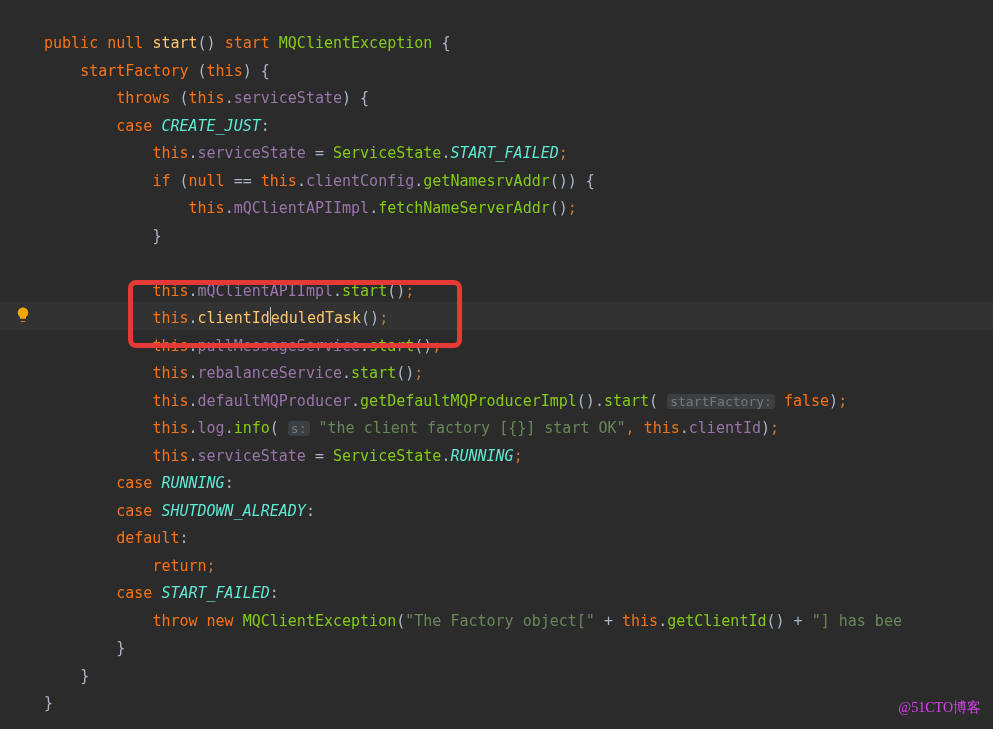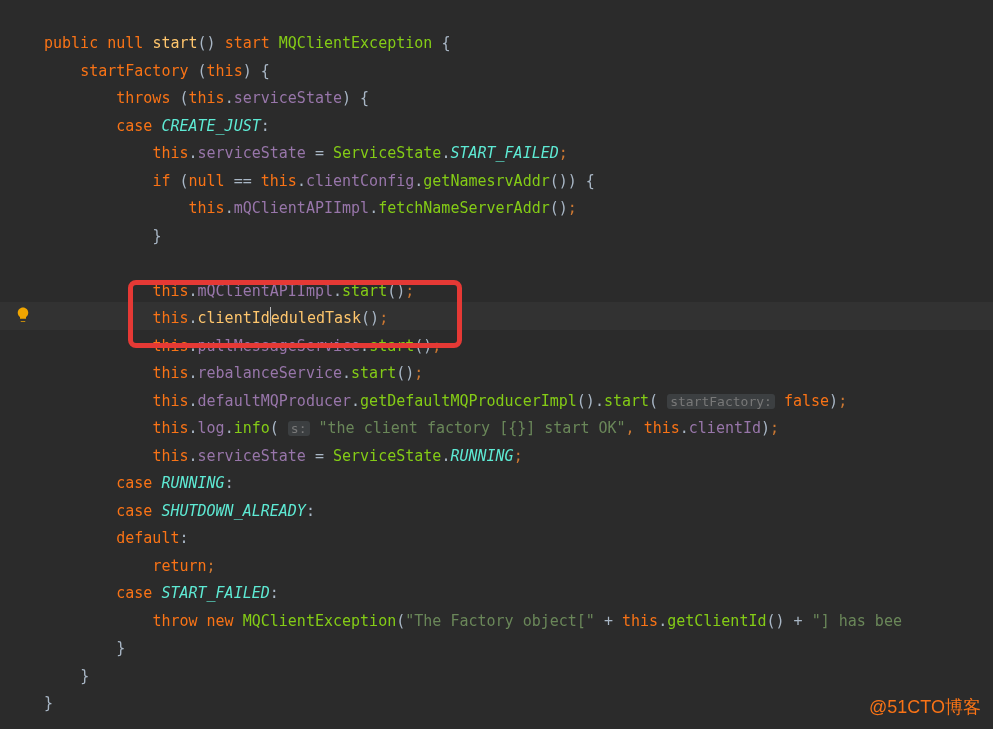--- a/index.html
+++ b/index.html
@@ -60,23 +60,23 @@
     top: 280px;
     width: 324px;
     height: 58px;
     z-index: 2;
     pointer-events: none;
   }
   .watermark {
     position: absolute;
     right: 12px;
     bottom: 8px;
-    color: #f97316;
-    font-family: Liberation Sans, sans-serif;
-    font-size: 18px;
+    color: #d946ef;
+    font-family: Liberation Serif, serif;
+    font-size: 14px;
   }
   .caret {
     display:inline-block;
     width:1px;
     background:#bbbbbb;
     height:19px;
     vertical-align:-3px;
     margin:0;
   }
 </style>

